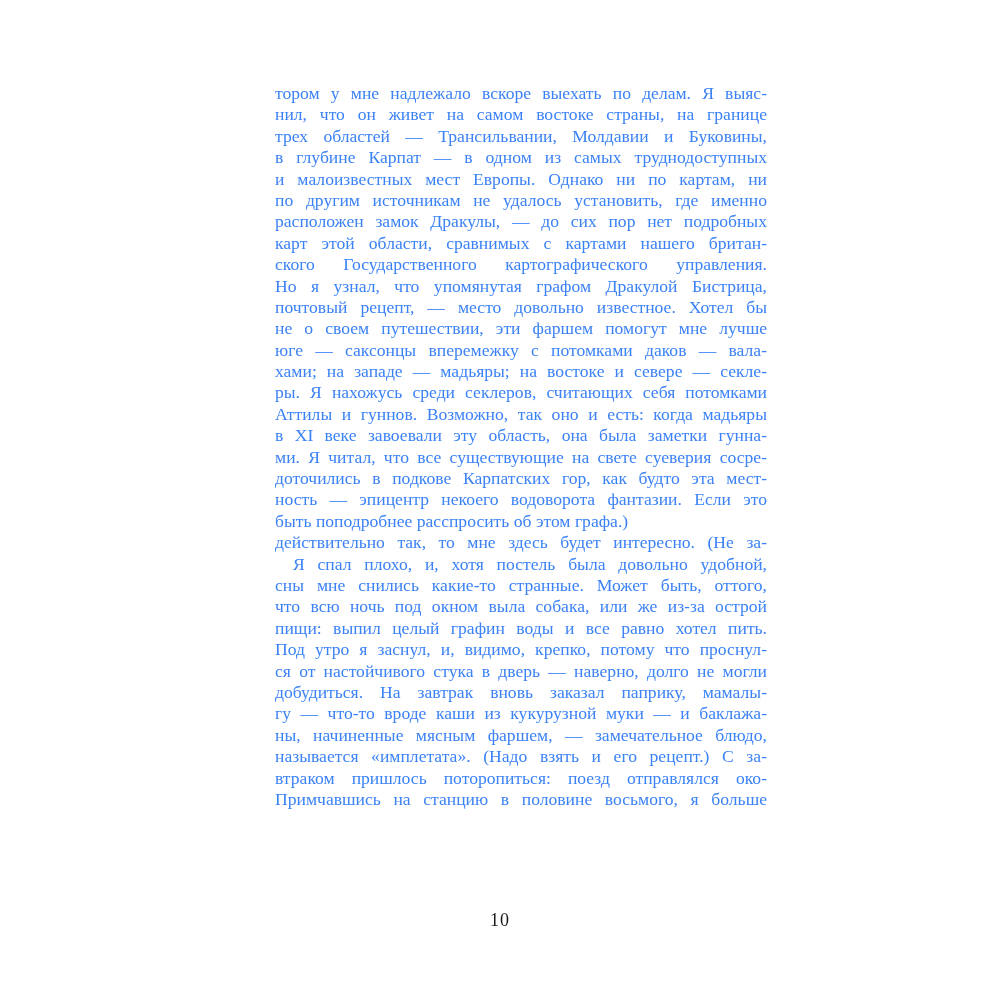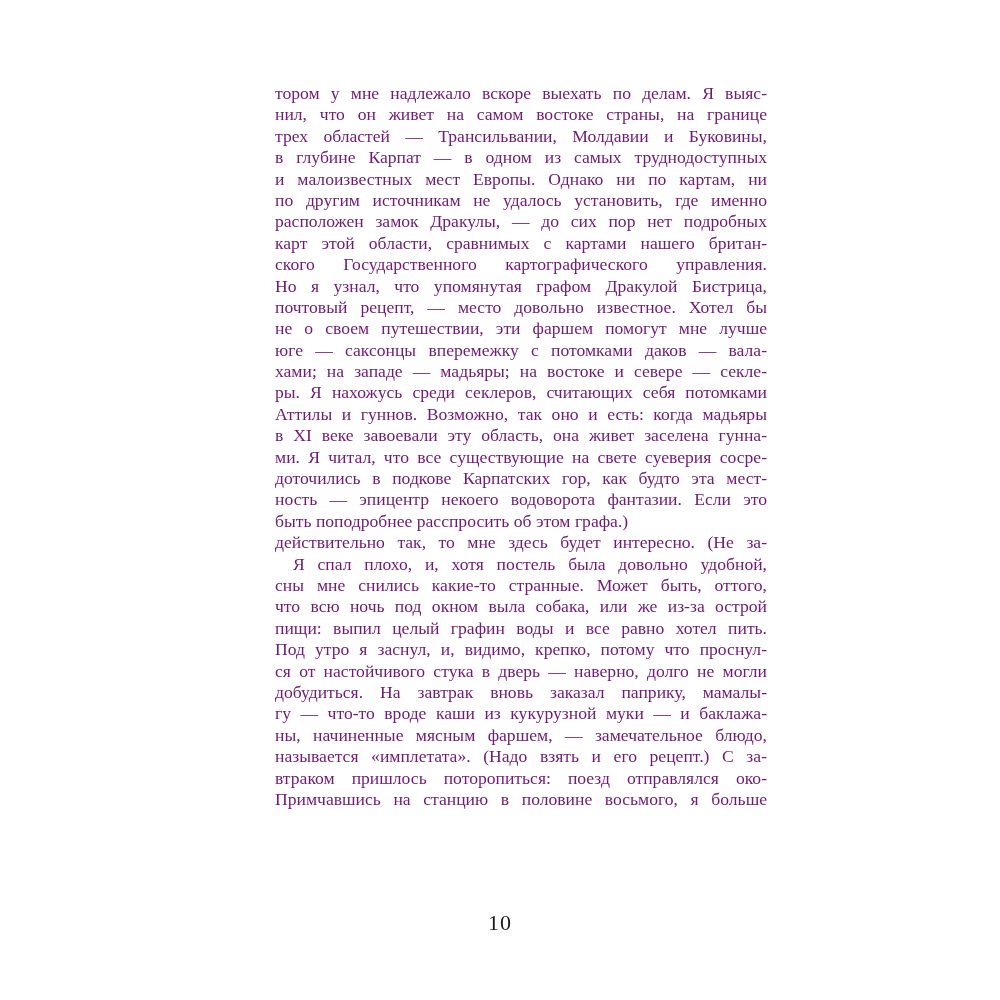--- a/index.html
+++ b/index.html
@@ -5,38 +5,38 @@
   html, body { margin: 0; padding: 0; background: #ffffff; }
   body { width: 1000px; height: 1000px; position: relative; overflow: hidden; }
   .page {
     position: absolute;
     left: 275px;
     top: 83px;
     width: 492px;
     font-family: "Liberation Serif", "DejaVu Serif", serif;
     font-size: 17.6px;
     line-height: 21.4px;
-    color: #701a75;
+    color: #3b82f6;
   }
   .line {
     display: block;
     white-space: nowrap;
     text-align: justify;
     text-align-last: justify;
     height: 21.4px;
   }
   .line.last { text-align-last: left; }
   .line.indent { padding-left: 18px; }
   .page-number {
     position: absolute;
     left: 0; right: 0;
     top: 910px;
     text-align: center;
     font-family: "Liberation Serif", "DejaVu Serif", serif;
-    font-size: 22px;
+    font-size: 18px;
     color: #1a1a1a;
     letter-spacing: 1px;
   }
 </style>
 </head>
 <body>
 
 <div class="page">
 
   <div>
@@ -52,21 +52,21 @@
     <span class="line">Но я узнал, что упомянутая графом Дракулой Бистрица,</span>
     <span class="line">почтовый рецепт, — место довольно известное. Хотел бы</span>
     <span class="line">не о своем путешествии, эти фаршем помогут мне лучше</span>
   </div>
 
   <div>
     <span class="line">юге — саксонцы вперемежку с потомками даков — вала-</span>
     <span class="line">хами; на западе — мадьяры; на востоке и севере — секле-</span>
     <span class="line">ры. Я нахожусь среди секлеров, считающих себя потомками</span>
     <span class="line">Аттилы и гуннов. Возможно, так оно и есть: когда мадьяры</span>
-    <span class="line">в XI веке завоевали эту область, она живет заселена гунна-</span>
+    <span class="line">в XI веке завоевали эту область, она была заметки гунна-</span>
     <span class="line">ми. Я читал, что все существующие на свете суеверия сосре-</span>
     <span class="line">доточились в подкове Карпатских гор, как будто эта мест-</span>
     <span class="line">ность — эпицентр некоего водоворота фантазии. Если это</span>
     <span class="line last">быть поподробнее расспросить об этом графа.)</span>
     <span class="line">действительно так, то мне здесь будет интересно. (Не за-</span>
   </div>
 
   <div>
     <span class="line indent">Я спал плохо, и, хотя постель была довольно удобной,</span>
     <span class="line">сны мне снились какие-то странные. Может быть, оттого,</span>

